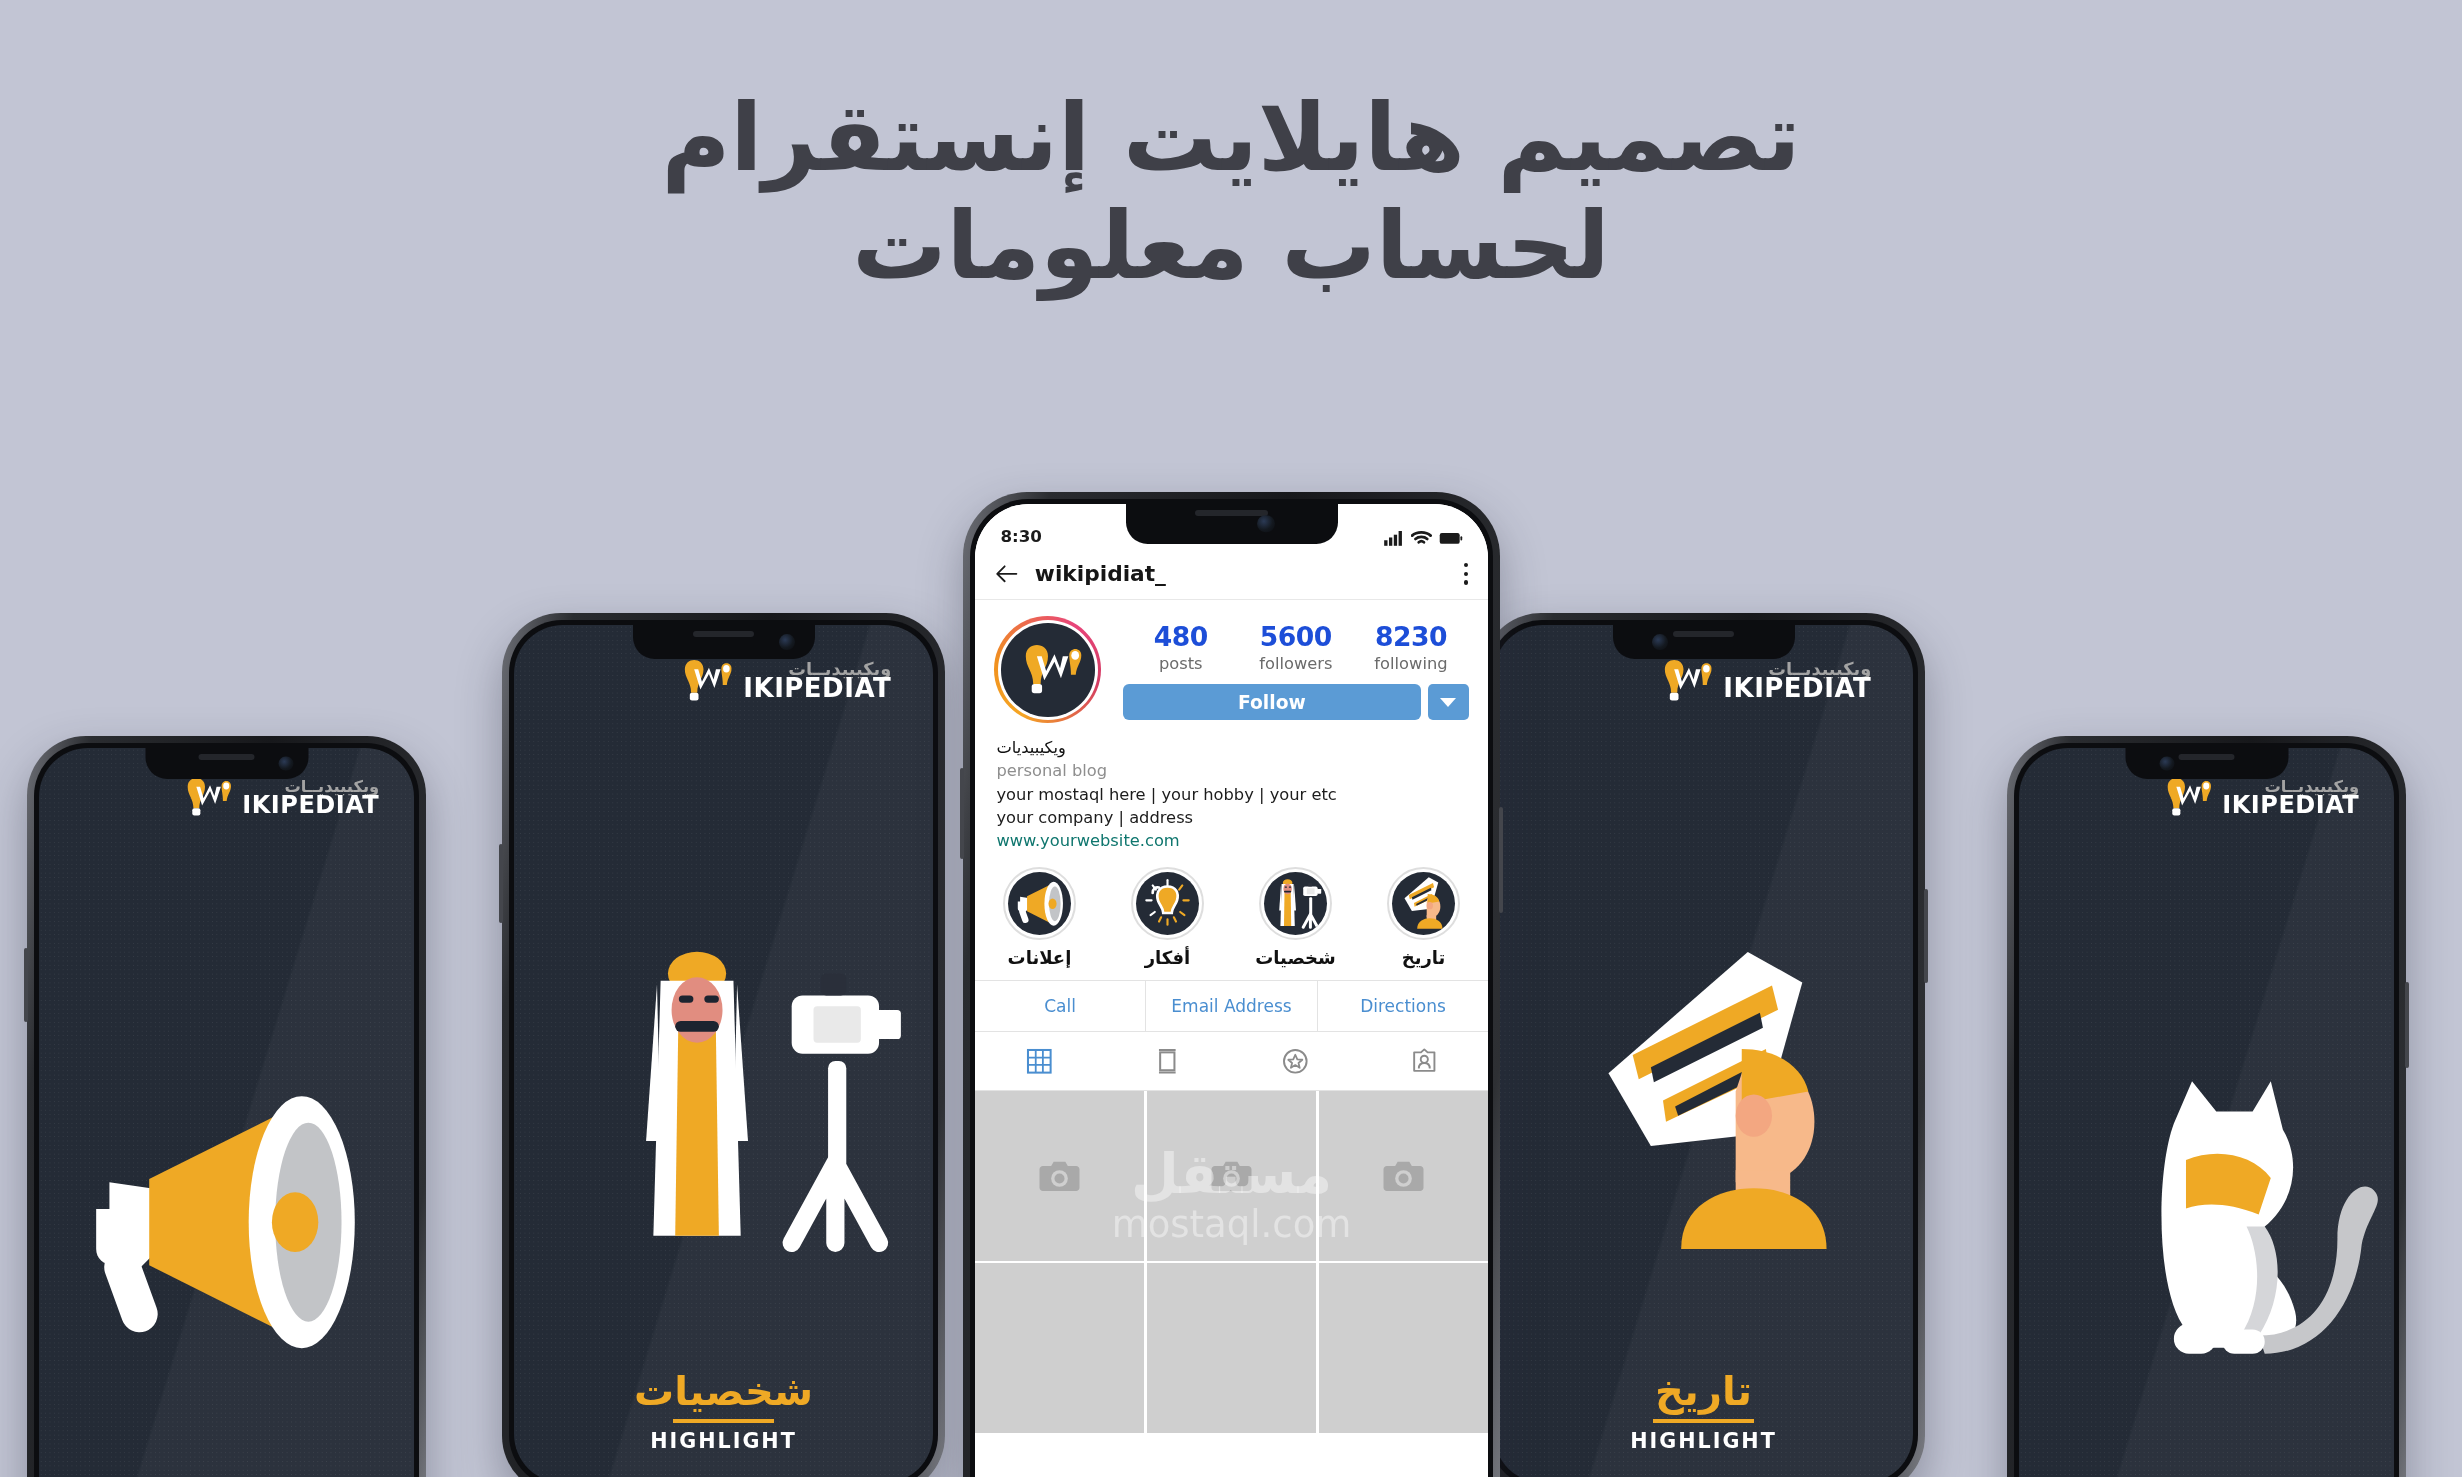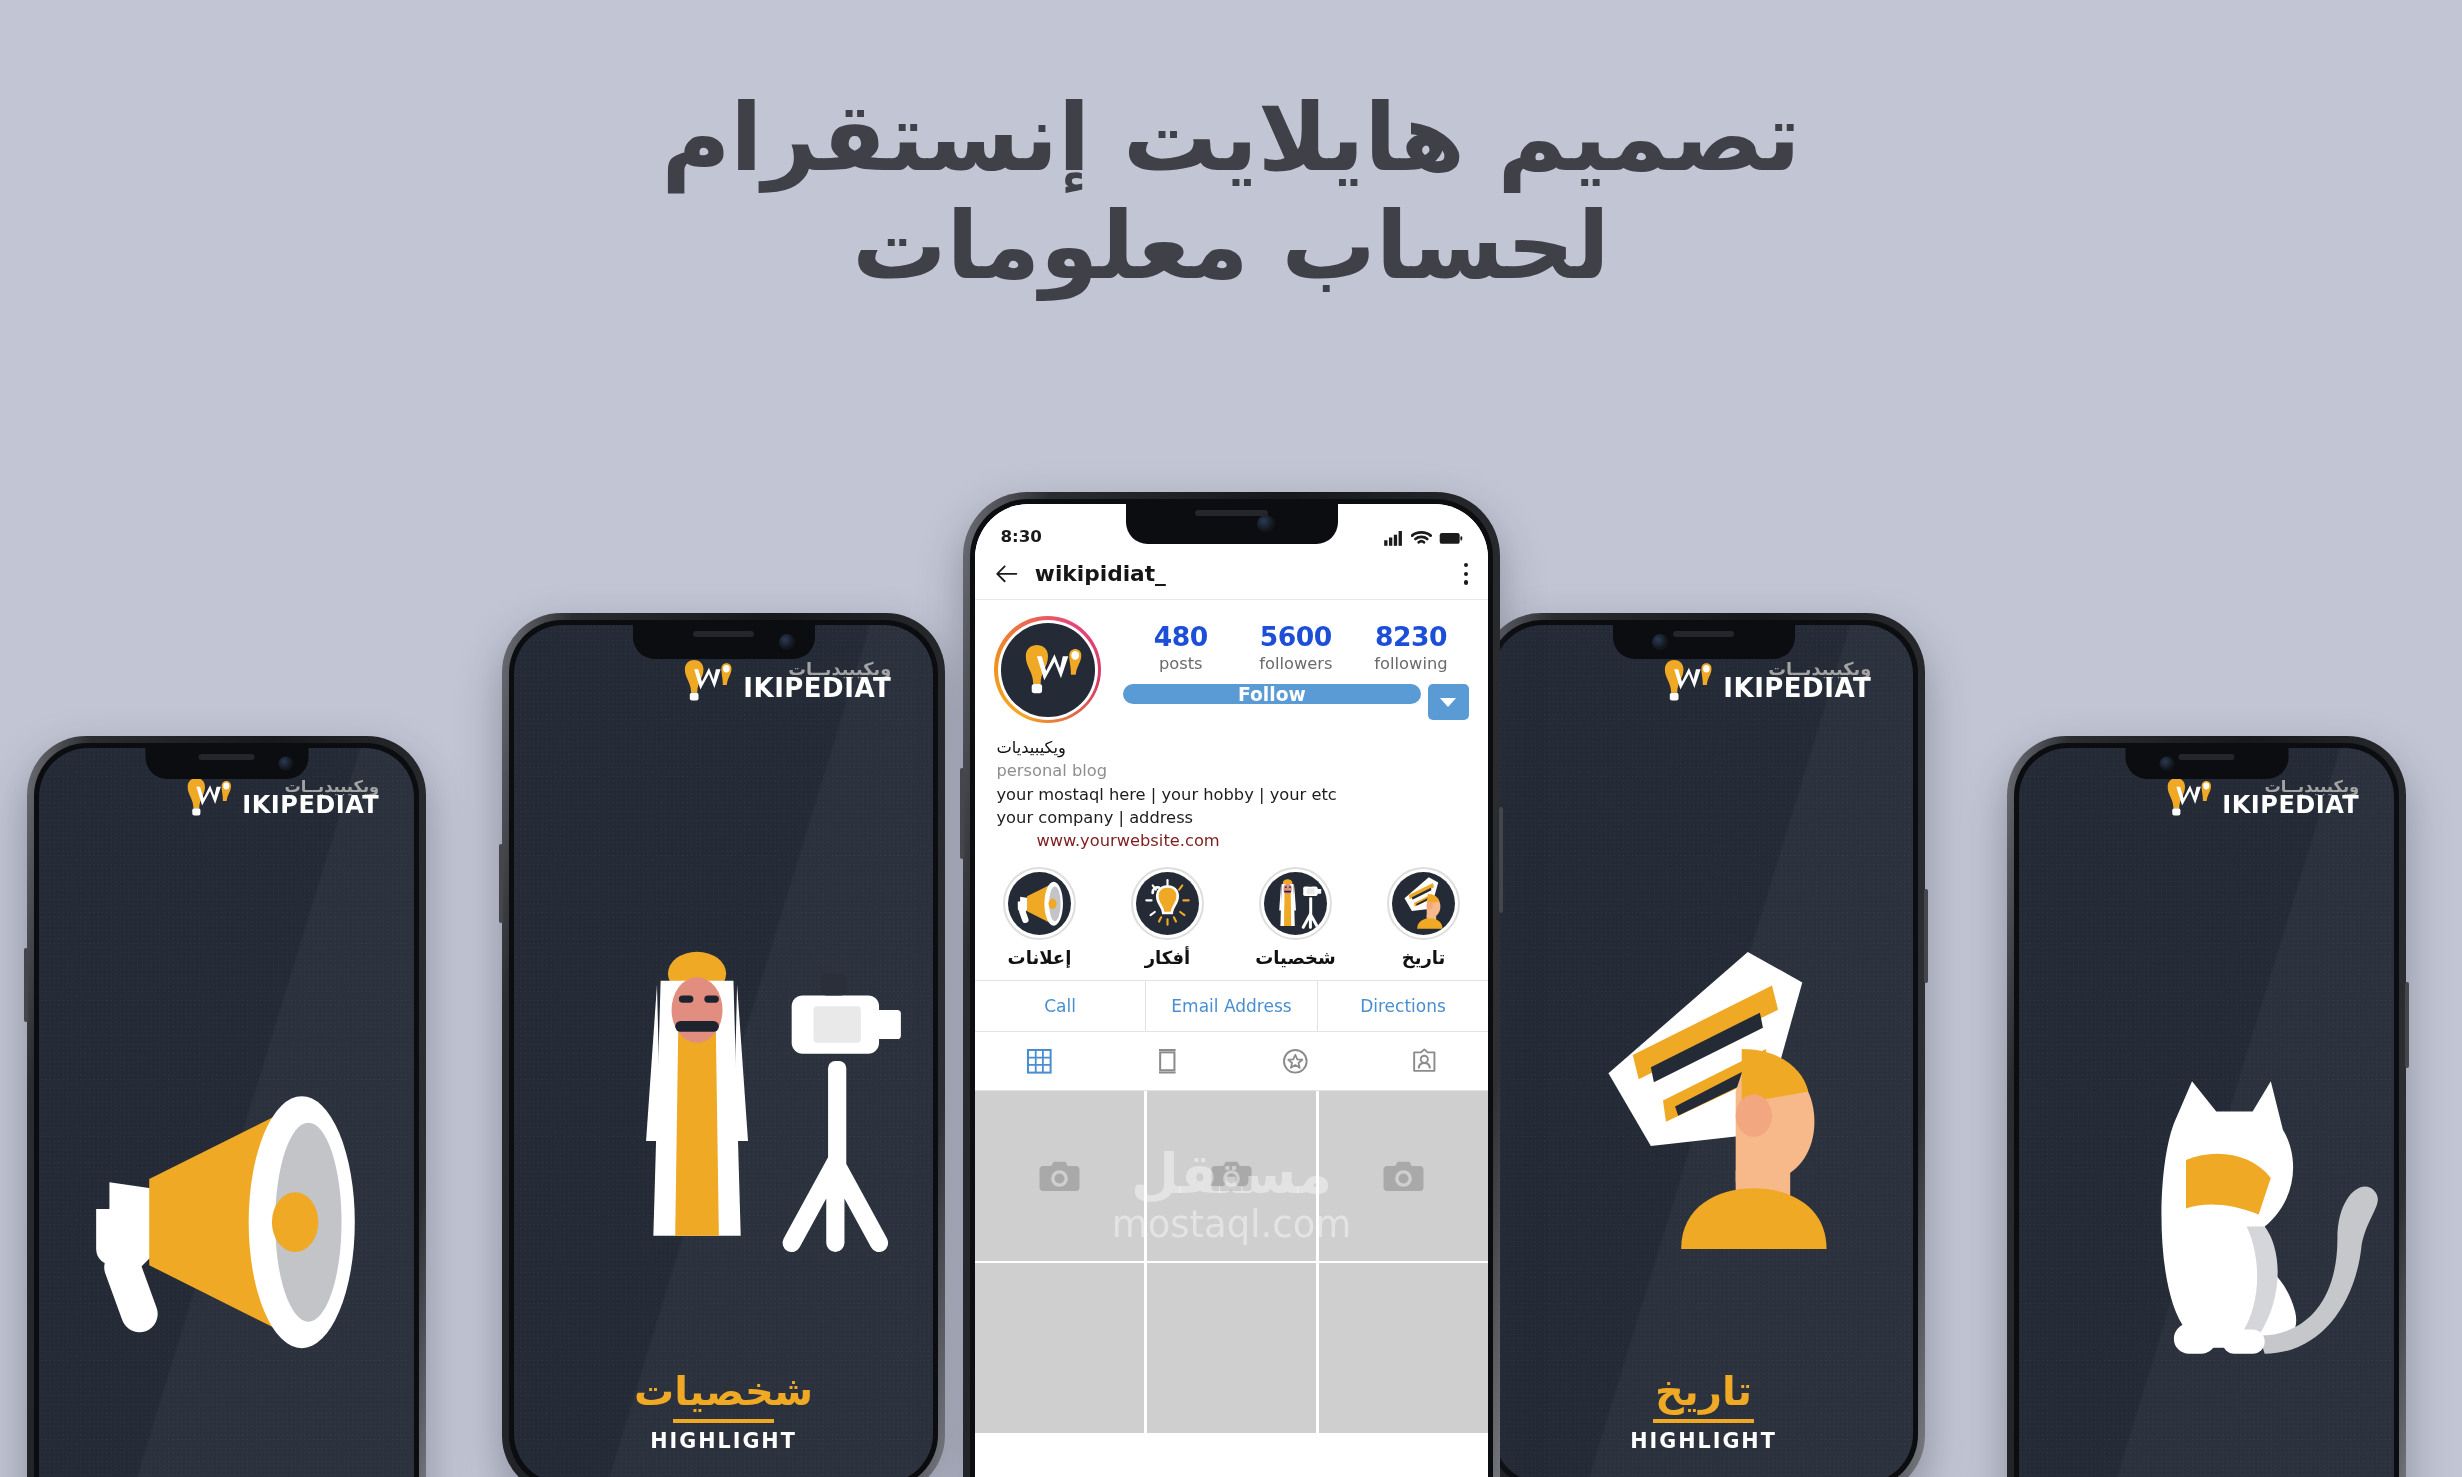--- a/index.html
+++ b/index.html
@@ -137,38 +137,38 @@
     background: #242b36;
     display: flex; align-items: center; justify-content: center;
   }
   .ig-right { flex: 1; padding-left: 21.7px; padding-top: 4.9px; }
   .ig-stats { display: flex; }
   .ig-stat { flex: 1; text-align: center; }
   .ig-stat .num { font-size: 26.6px; font-weight: 700; letter-spacing: -0.5px; color: #1d4ed8; }
   .ig-stat .lbl { font-size: 16.3px; color: #6b6b6b; margin-top: 2px; }
   .ig-actions { display: flex; gap: 6.9px; margin-top: 10.8px; }
   .ig-follow {
-    flex: 1; height: 20px; border-radius: 14px; background: #5b9bd5;
+    flex: 1; height: 36px; border-radius: 6px; background: #5b9bd5;
     color: #fff; font-size: 18.7px; font-weight: 600;
     display: flex; align-items: center; justify-content: center;
   }
   .ig-caret {
     width: 41px; height: 36px; border-radius: 4.9px; background: #5b9bd5;
     display: flex; align-items: center; justify-content: center;
   }
   .ig-caret .tri {
     width: 0; height: 0; border-left: 8.4px solid transparent;
     border-right: 8.4px solid transparent; border-top: 9.4px solid #fff;
   }
 
   .ig-bio { padding: 12.8px 21.7px 0 21.7px; line-height: 1.42; }
   .ig-bio .nm { font-size: 16.3px; direction: rtl; text-align: left; color: #111; }
   .ig-bio .sub { font-size: 16.3px; color: #8e8e8e; margin-top: 0; }
   .ig-bio .ln { font-size: 16.3px; color: #1c1c1c; }
-  .ig-bio .url { font-size: 16.3px; color: #7f1d1d; margin-left: 40px; }
+  .ig-bio .url { font-size: 16.3px; color: #0f766e; }
 
   .ig-highlights { display: flex; padding: 14.8px 17.7px 0 17.7px; gap: 0; justify-content: space-between; }
   .hl { width: 94px; text-align: center; }
   .hl-ring {
     width: 73px; height: 73px; border-radius: 50%;
     border: 2.5px solid #dedede; padding: 3px; margin: 0 auto;
     background: #fff;
   }
   .hl-core {
     width: 100%; height: 100%; border-radius: 50%;

